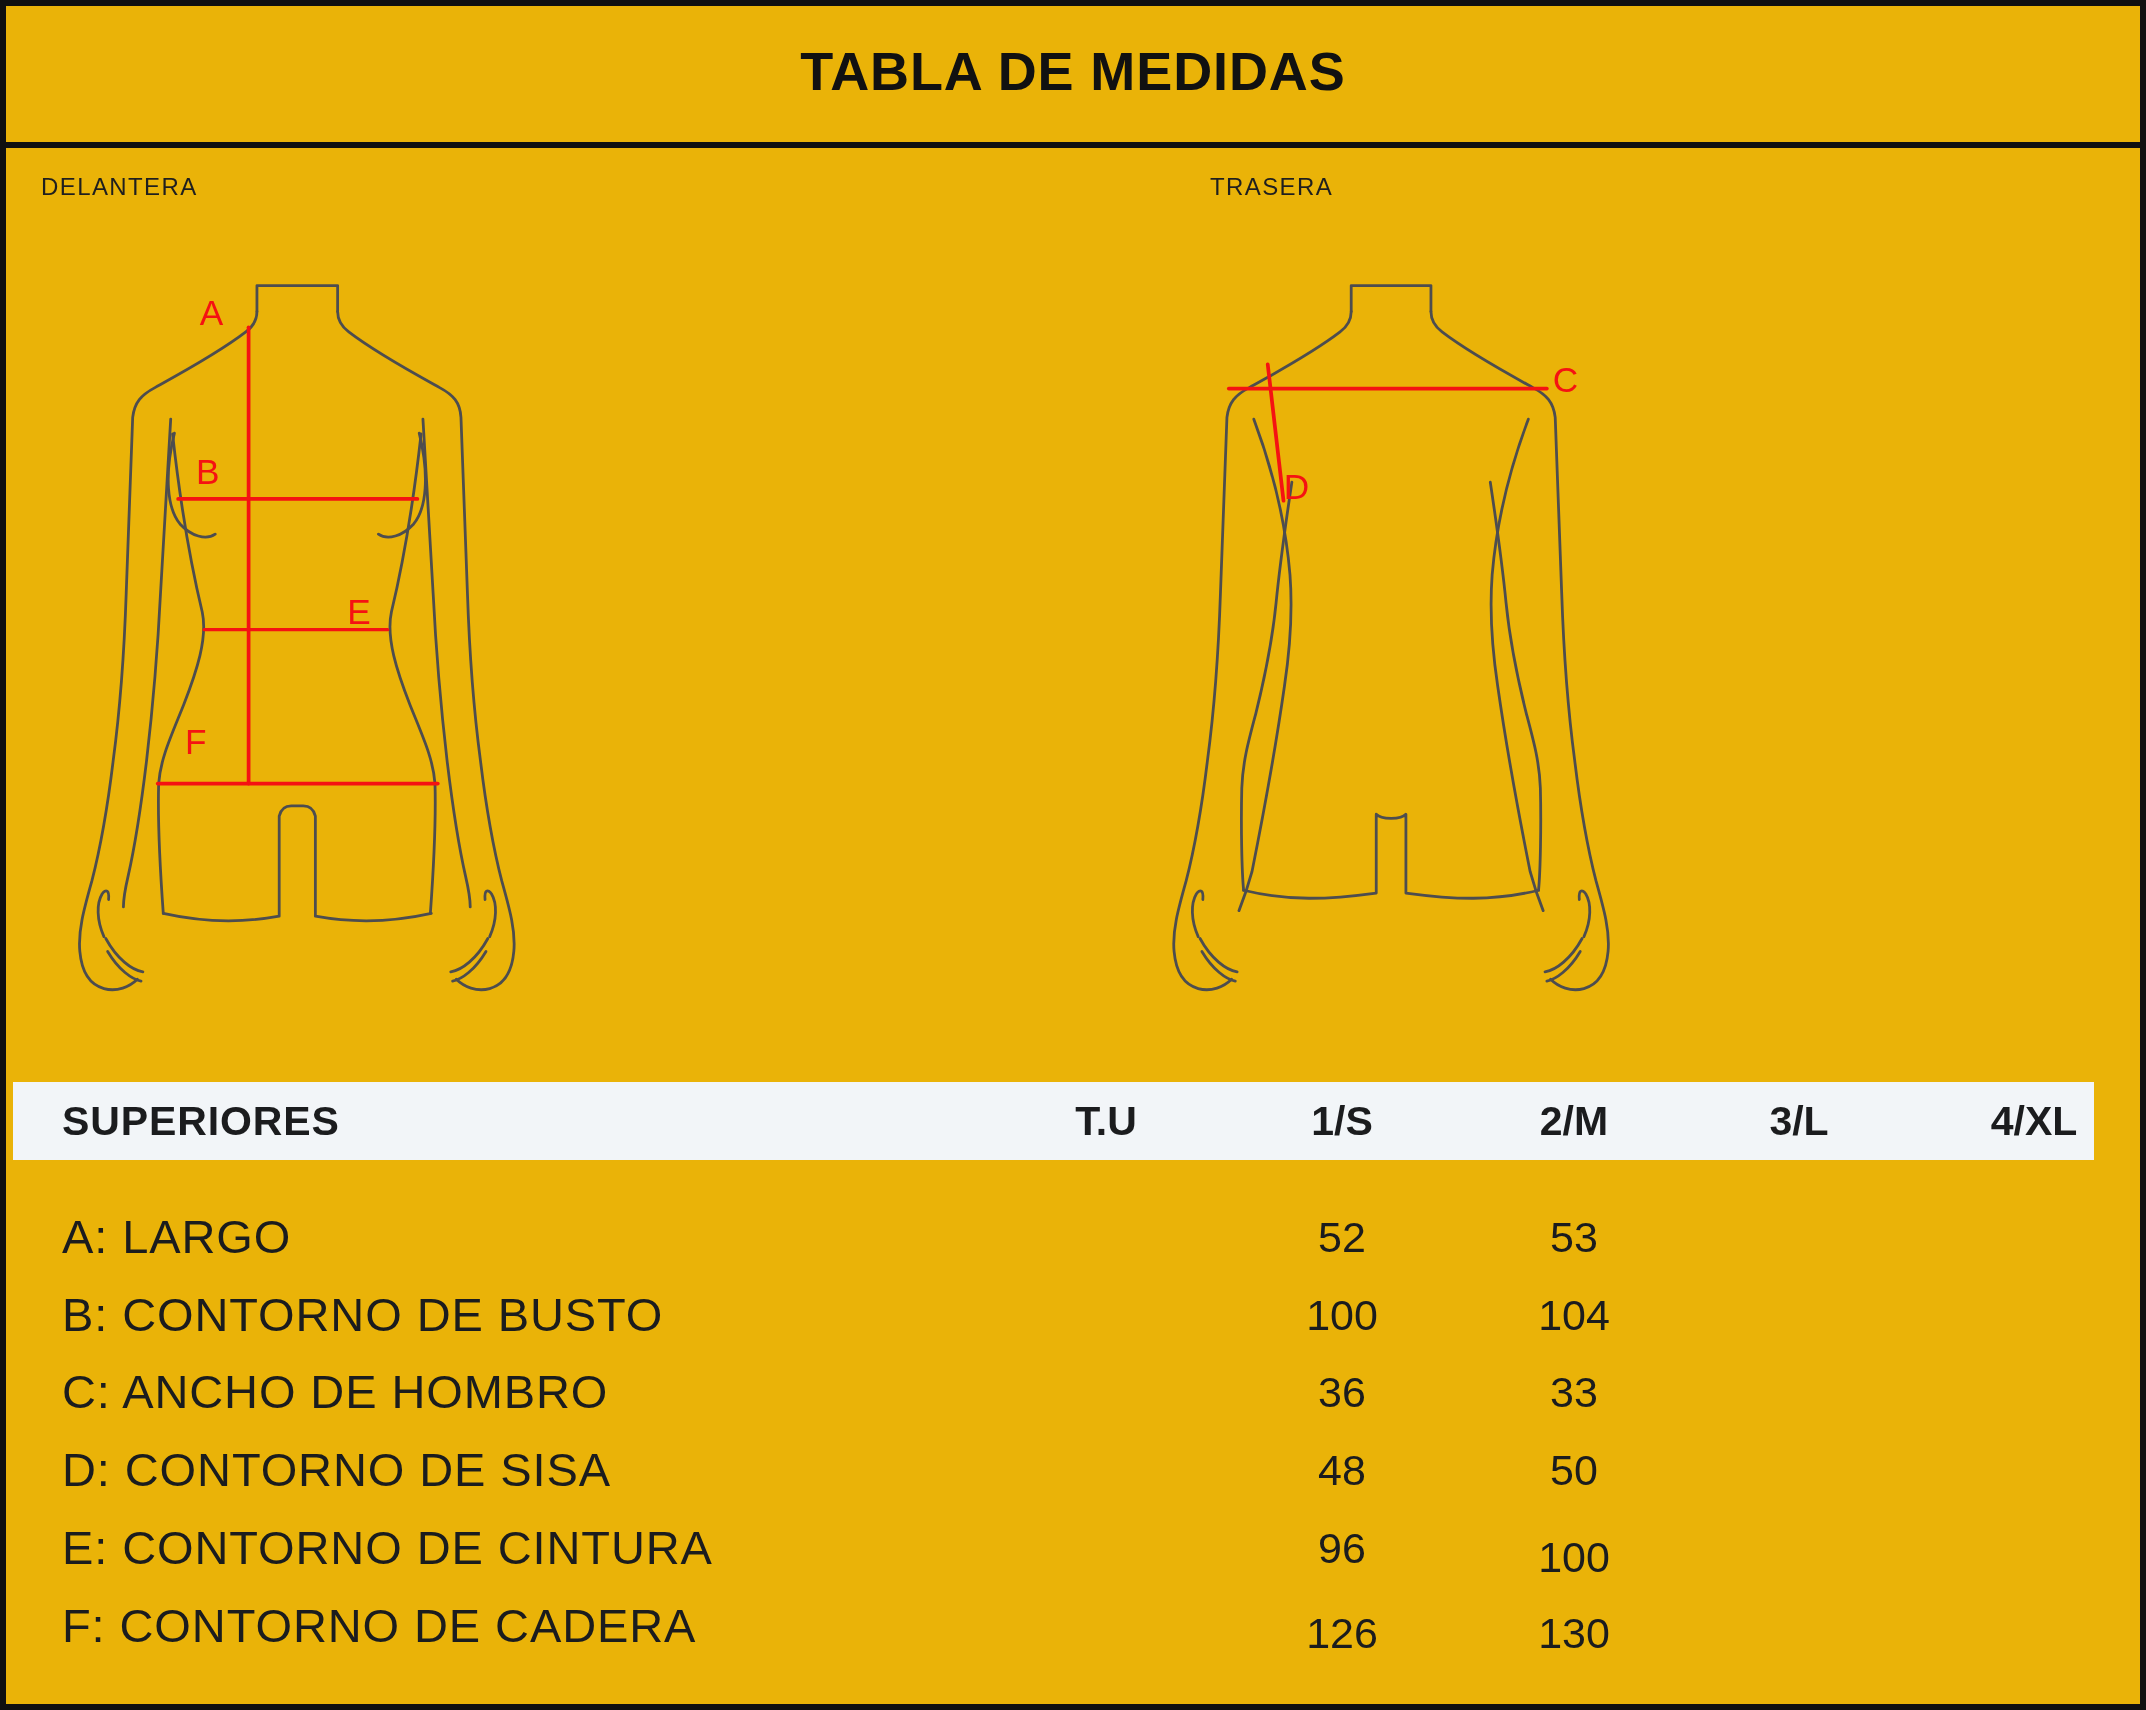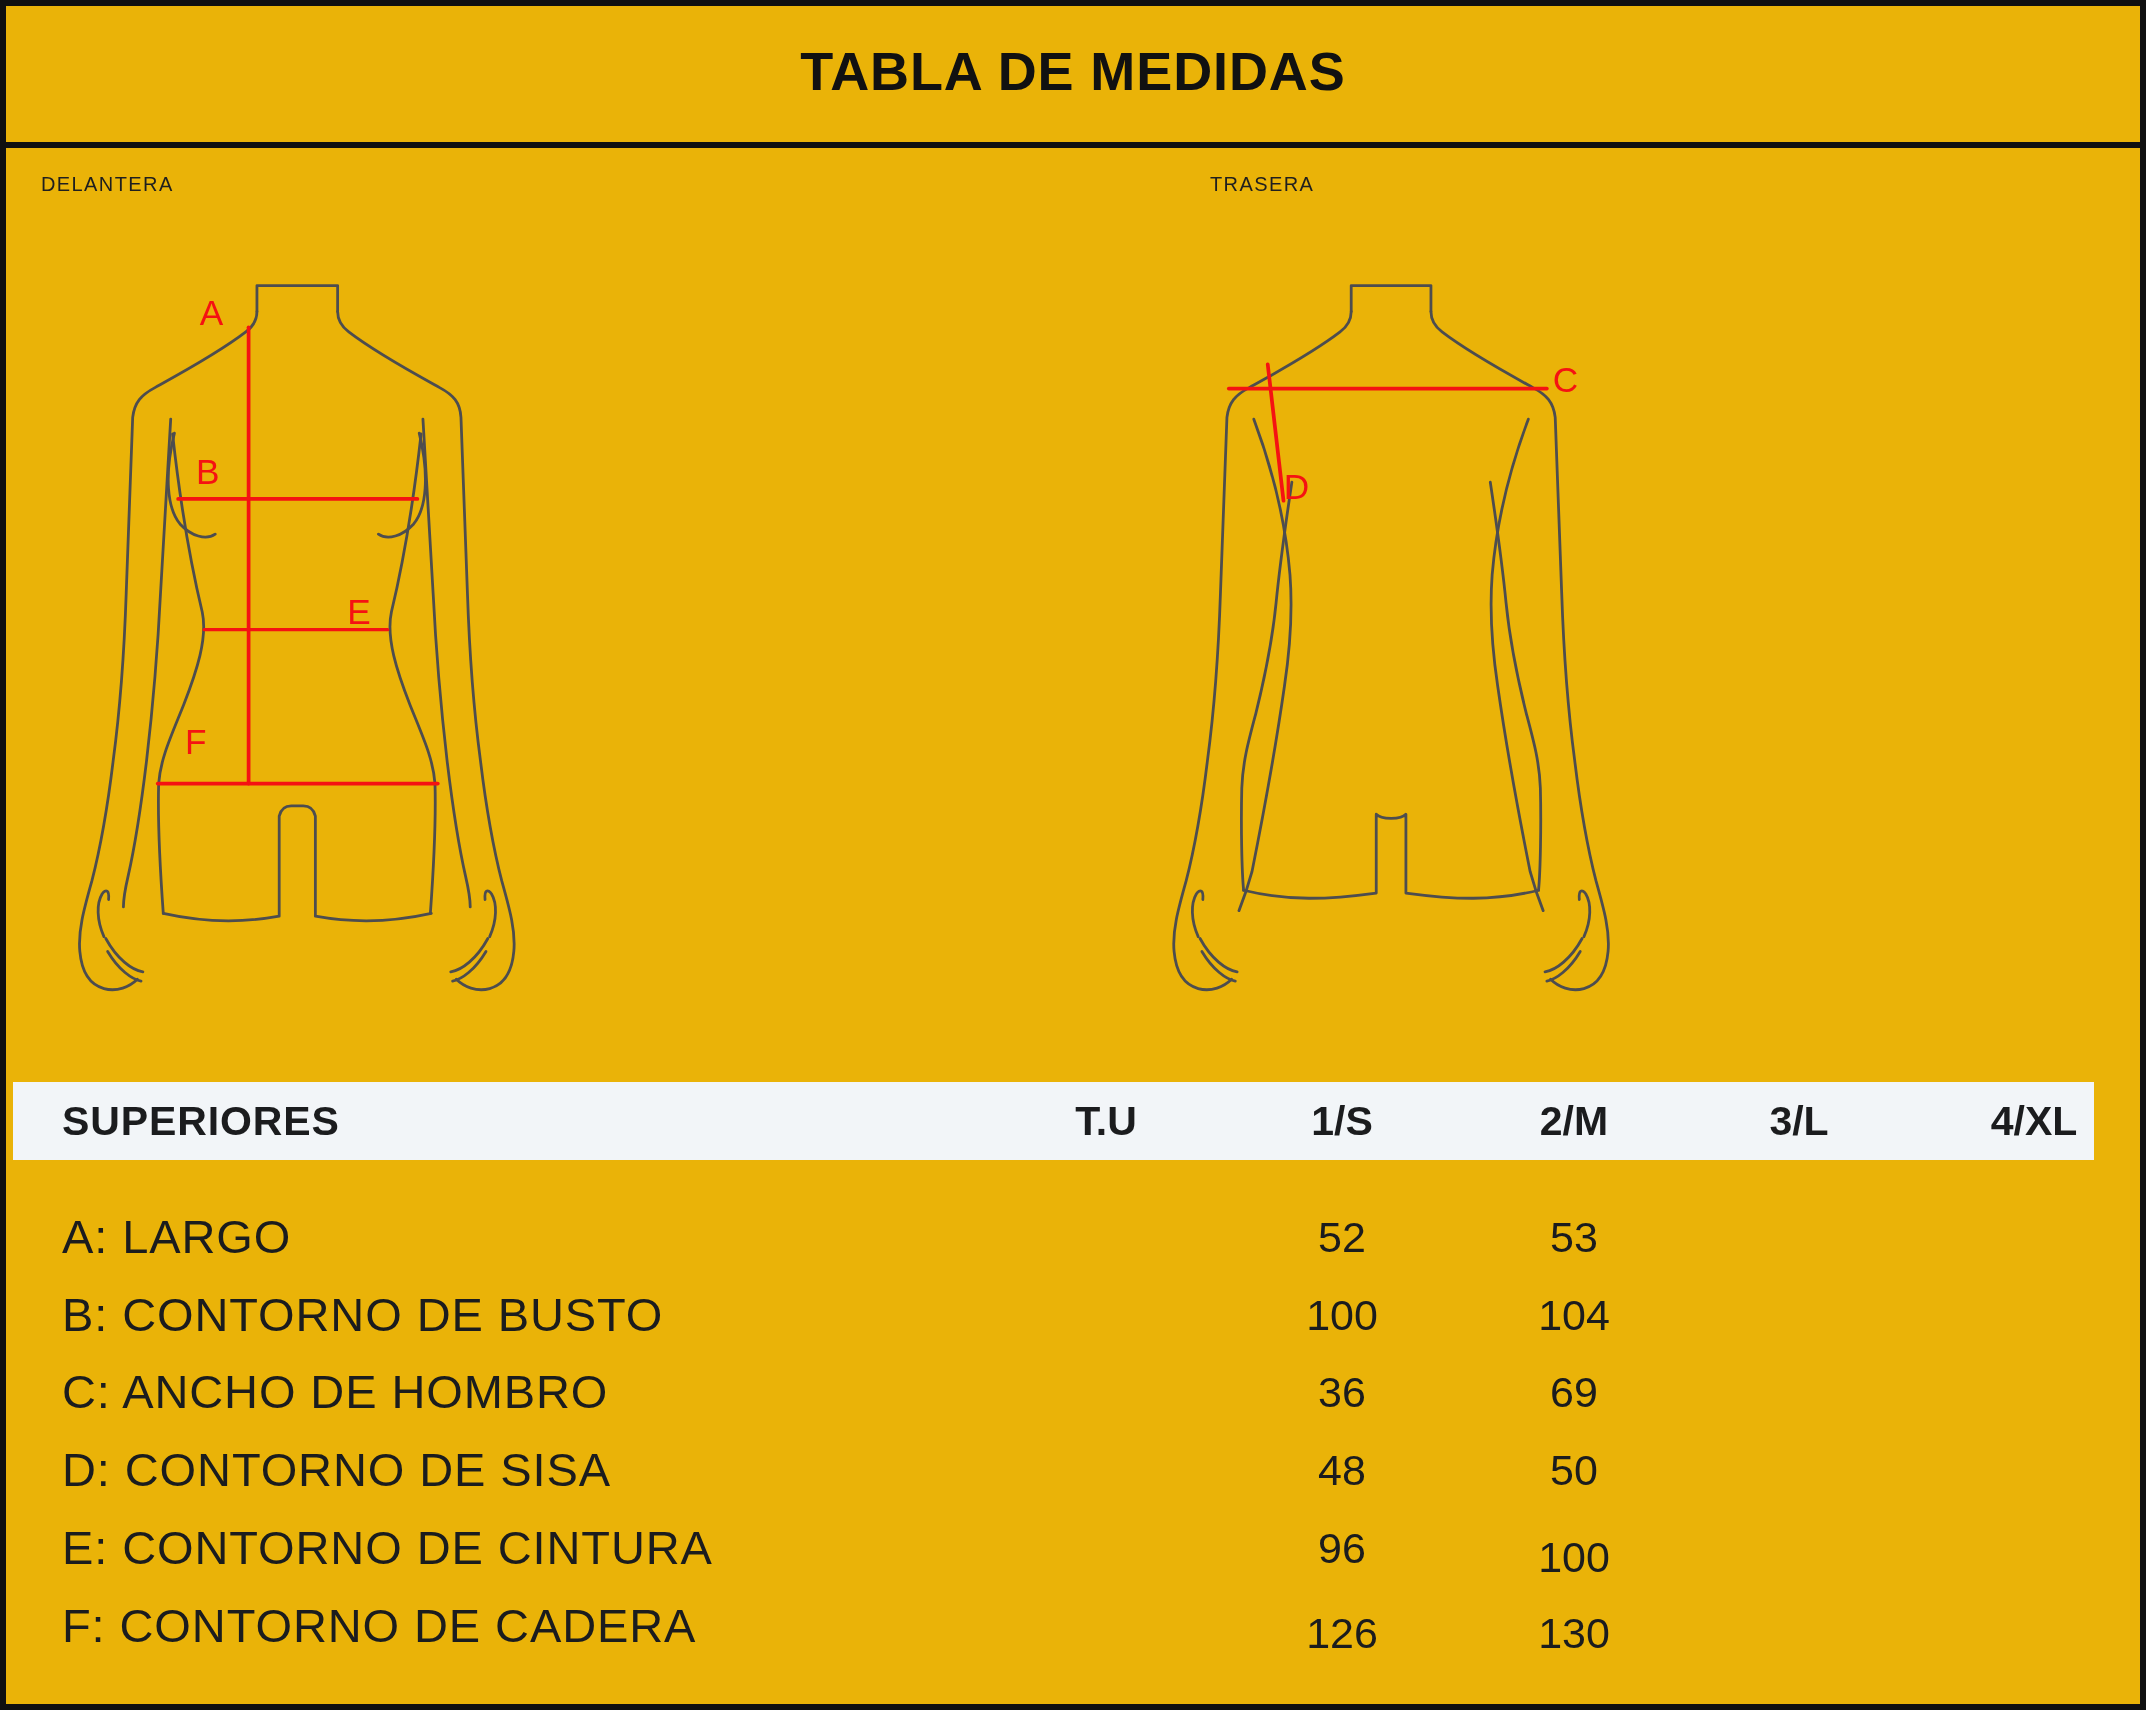--- a/index.html
+++ b/index.html
@@ -14,21 +14,21 @@
     position:relative;width:2146px;height:1710px;background:#eab308;
     font-family:"Liberation Sans",sans-serif;color:var(--ink);overflow:hidden;
   }
   .frame{position:absolute;inset:0;border:6.5px solid var(--black);pointer-events:none;z-index:20;}
   .titlebar{
     position:absolute;top:0;left:0;width:100%;height:148px;
     border-bottom:6.5px solid var(--black);
     display:flex;align-items:center;justify-content:center;box-sizing:border-box;
   }
   .title{font-size:54px;font-weight:bold;letter-spacing:0.9px;color:#111;}
-  .view-label{position:absolute;font-size:20px;letter-spacing:1.4px;color:#1f1f1f;}
+  .view-label{position:absolute;font-size:24px;letter-spacing:1.4px;color:#1f1f1f;}
   .view-label.front{left:41px;top:173px;}
   .view-label.back{left:1210px;top:173px;}
   svg.figures{position:absolute;left:0;top:0;width:2146px;height:1710px;}
   svg.figures path{fill:none;stroke:var(--gray);stroke-width:3;stroke-linecap:round;stroke-linejoin:round;}
   svg.figures path.redline{stroke:var(--red);stroke-width:4;}
   svg.figures path.redline.thin{stroke-width:3.5;}
   svg.figures text.marker{
     fill:var(--red);font-size:38px;font-family:"Liberation Sans",sans-serif;text-anchor:middle;
   }
   .band{position:absolute;left:13px;top:1082px;width:2081px;height:78px;background:var(--band);}
@@ -137,21 +137,21 @@
         <span class="val" style="left: 1574px;">53</span>
       </div>
       <div class="t-row" style="top: 1287px;">
         <span class="lbl">B: CONTORNO DE BUSTO</span>
         <span class="val" style="left: 1342px;">100</span>
         <span class="val" style="left: 1574px;">104</span>
       </div>
       <div class="t-row" style="top: 1364px;">
         <span class="lbl">C: ANCHO DE HOMBRO</span>
         <span class="val" style="left: 1342px;">36</span>
-        <span class="val" style="left: 1574px;">69</span>
+        <span class="val" style="left: 1574px;">33</span>
       </div>
       <div class="t-row" style="top: 1442px;">
         <span class="lbl">D: CONTORNO DE SISA</span>
         <span class="val" style="left: 1342px;">48</span>
         <span class="val" style="left: 1574px;">50</span>
       </div>
       <div class="t-row" style="top: 1520px; text-align: right;">
         <span class="lbl">E: CONTORNO DE CINTURA</span>
         <span class="val" style="left: 1342px;">96</span>
         <span class="val" style="left: 1574px; top: 9.3px;">100</span>

